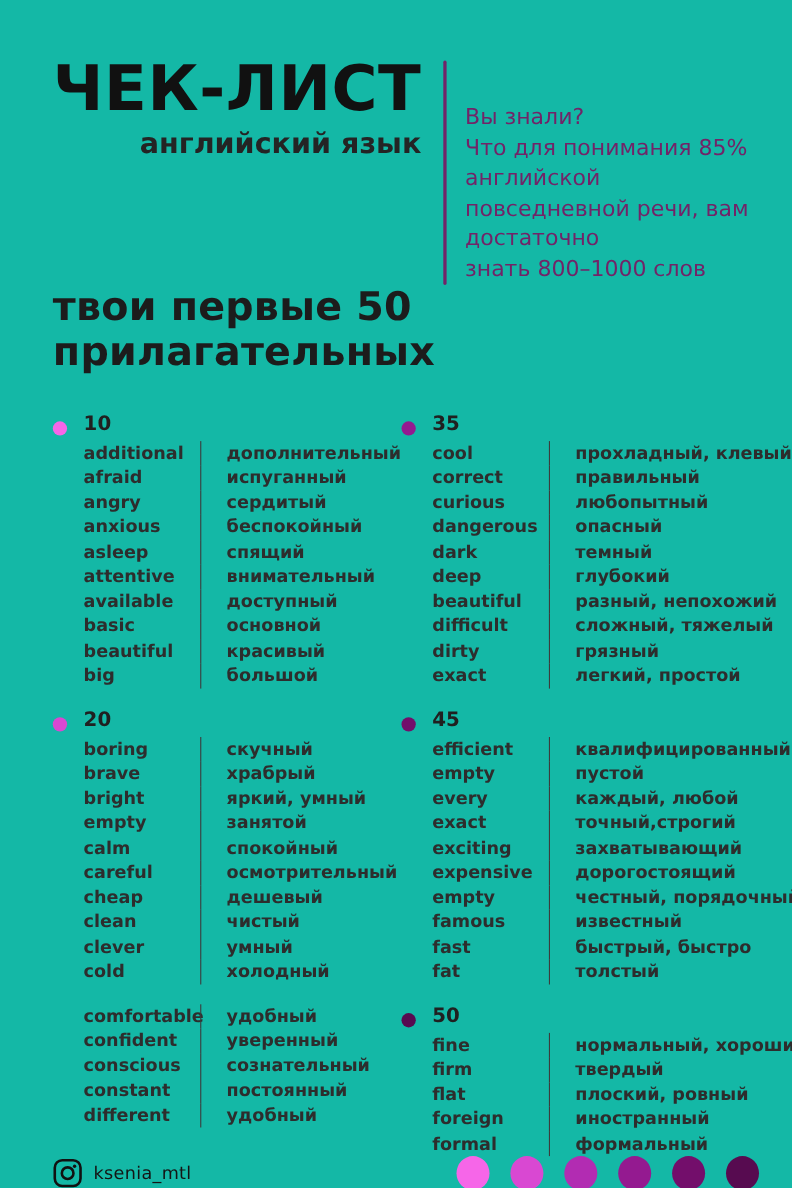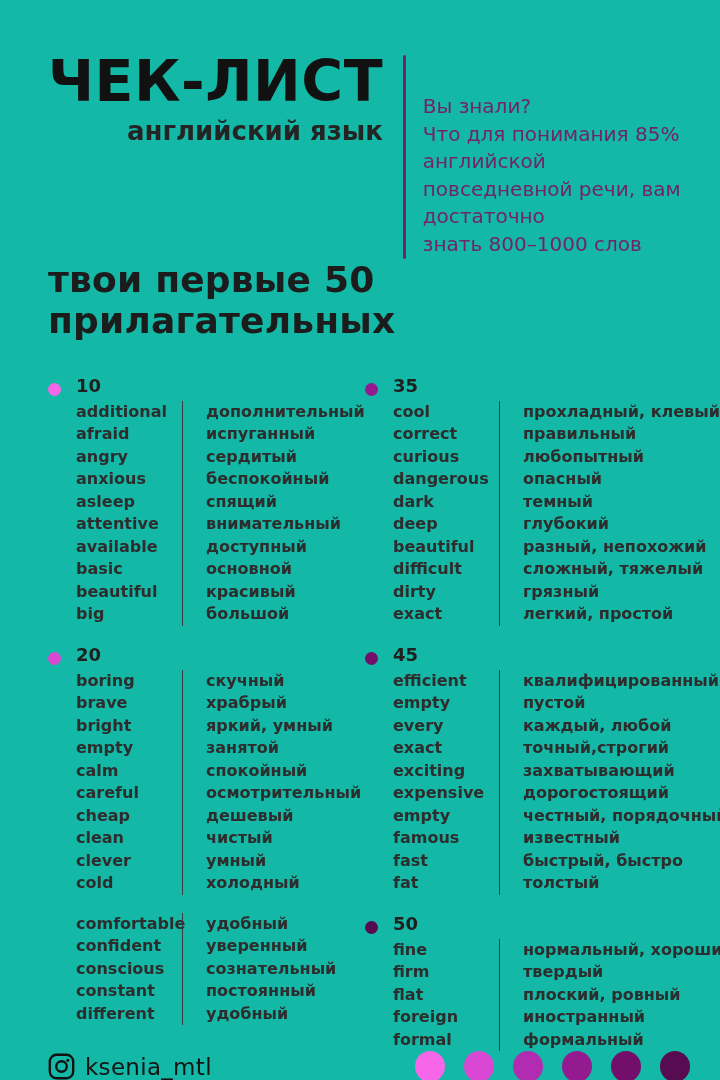--- a/index.html
+++ b/index.html
@@ -70,21 +70,21 @@
     border-left:1.5px solid #3c3c3c;
     padding-left:23px;
   }
 
   
   .footer {
     margin-top:auto;
     display:flex; align-items:center;
   }
   .ig-icon { flex:0 0 auto; margin-right:10px; display:block; }
-  .handle { font-size:23px; font-weight:500; color:#141414; letter-spacing:0.3px; }
+  .handle { font-size:16px; font-weight:500; color:#141414; letter-spacing:0.3px; }
   .dots { margin-left:auto; display:flex; gap:19px; }
   .dot { width:30px; height:31px; border-radius:50%; }
 </style>
 </head>
 <body>
 
 <div class="page">
 
   <div class="header">
     <div class="title-block">

